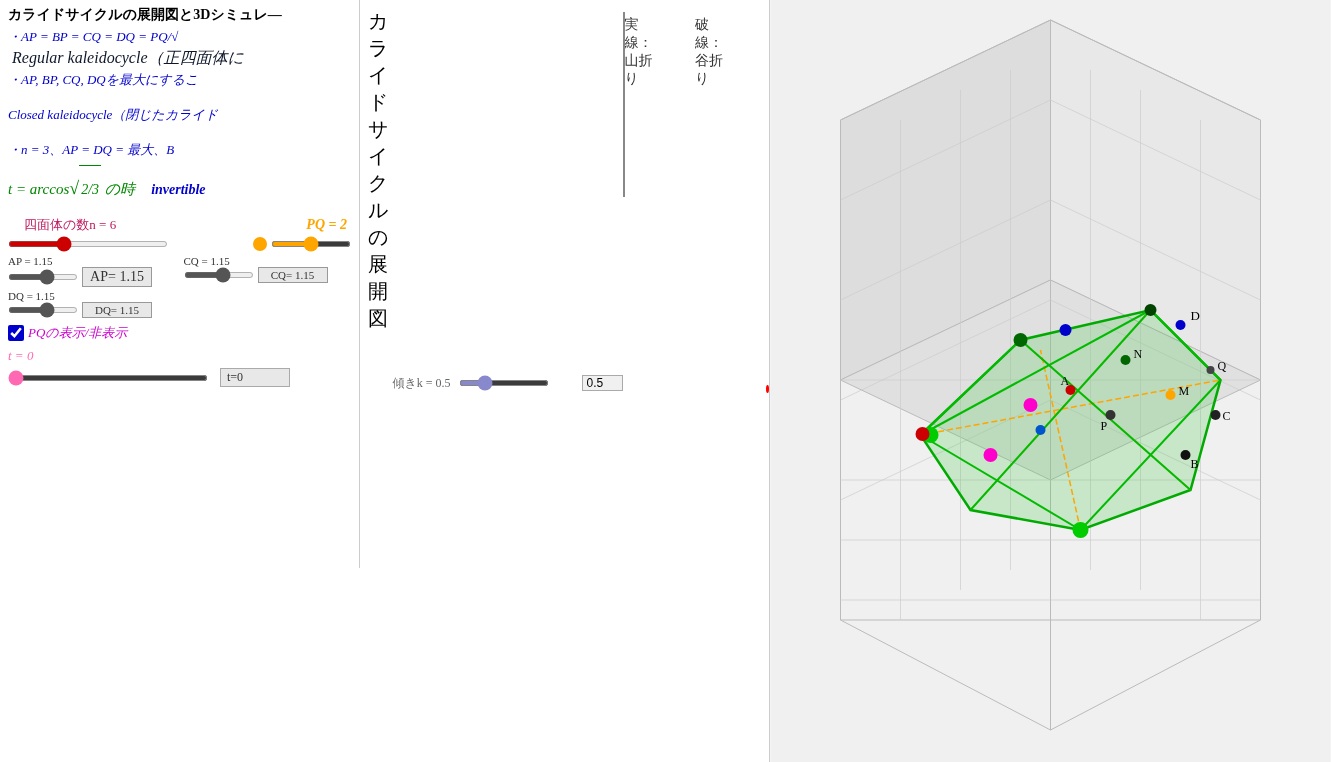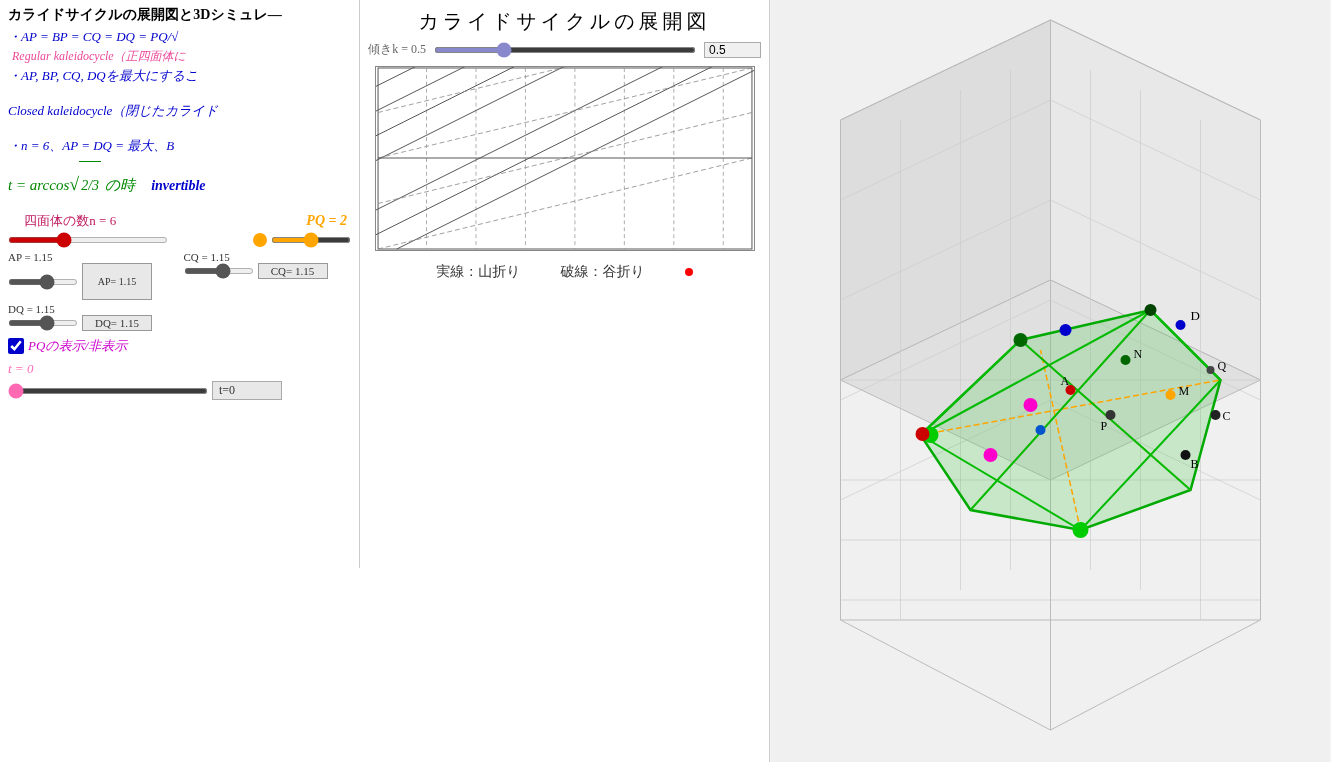--- a/index.html
+++ b/index.html
@@ -35,22 +35,22 @@
 
     .formula-line {
       font-size: 13px;
       color: #00c;
       font-style: italic;
       margin: 2px 0;
       white-space: nowrap;
     }
 
     .regular-line {
-      font-size: 12px;
-      color: #ec4899;
+      font-size: 16px;
+      color: #0f172a;
       font-style: italic;
       margin: 1px 0;
       padding-left: 4px;
     }
 
     .closed-line {
       font-size: 13px;
       color: #00c;
       font-style: italic;
       margin: 17px 0;
@@ -182,22 +182,21 @@
       width: 70px;
     }
 
     
     #mid-panel {
       width: 410px;
       min-width: 410px;
       height: 762px;
       border-right: 1px solid #ccc;
       display: flex;
-      flex-direction: column;
-      align-items: center;
+      flex-direction: row;
       padding: 8px 8px 0 8px;
       position: relative;
     }
 
     .mid-title {
       font-size: 20px;
       color: #000;
       letter-spacing: 4px;
       margin-bottom: 6px;
       font-weight: normal;
@@ -280,21 +279,21 @@
   <div class="formula-line regular-line">
     <span>Regular  kaleidocycle（正四面体に</span>
   </div>
   <div class="formula-line">
     <span>・AP, BP, CQ, DQを最大にするこ</span>
   </div>
   <div class="formula-line closed-line" style="color:#00c; font-style:italic;">
     <span>Closed  kaleidocycle（閉じたカライド</span>
   </div>
   <div class="formula-line n-line">
-    <span>・n = 6、AP = DQ = 最大、B</span>
+    <span>・n = 3、AP = DQ = 最大、B</span>
   </div>
 
   <div class="invertible-section">
     <div class="t-formula">
       <i>t = arccos<span style="font-size:18px;">√</span><span style="display:inline-block;border-top:1px solid #080;padding:16px 2px;font-size:14px;">2/3</span> の時</i>
     </div>
     <div class="invertible-label">invertible</div>
   </div>
 
   <div style="display:flex; align-items:center; margin: 2px 0;">
@@ -308,21 +307,21 @@
     <div style="width:14px;height:14px;border-radius:50%;background:orange;margin-left:auto;margin-right:4px;"></div>
     <input type="range" class="orange-slider" min="0" max="4" step="0.1" value="2" style="width: 80px; accent-color: orange;">
   </div>
 
   <div class="sliders-grid">
 
     <div class="slider-cell">
       <div class="slider-cell-label">AP = 1.15</div>
       <div class="slider-cell-inner">
         <input type="range" class="gray-slider" min="0" max="2" step="0.01" value="1.15" style="width: 70px; accent-color: rgb(85, 85, 85);">
-        <div class="slider-value-box" style="font-size:10px;background:#e8e8e8;border:1px solid #999;padding:12px 3px;">AP= 1.15</div>
+        <div class="slider-value-box" style="font-size:14px;background:#e8e8e8;border:1px solid #999;padding:1px 3px;">AP= 1.15</div>
       </div>
     </div>
 
 
     <div class="slider-cell">
       <div class="slider-cell-label">CQ = 1.15</div>
       <div class="slider-cell-inner">
         <input type="range" class="gray-slider" min="0" max="2" step="0.01" value="1.15" style="width: 70px; accent-color: rgb(85, 85, 85);">
         <div class="slider-value-box" style="font-size:11px;background:#e8e8e8;border:1px solid #999;padding:1px 3px;">CQ= 1.15</div>
       </div>
@@ -339,33 +338,33 @@
 
   <div class="checkbox-row">
     <input type="checkbox" checked="" style="accent-color: rgb(0, 0, 204); width: 16px; height: 16px; margin-right: 4px;">
     <span class="checkbox-label">PQの表示/非表示</span>
   </div>
 
   <div class="t-row">
     <span class="t-val-label" style="font-size:13px; color:#ff69b4; font-style:italic; margin-right:8px;">t = 0</span>
   </div>
 
-  <div style="display:flex; align-items:center; gap:4px; margin:2px 0;">
+  <div style="display:flex; align-items:center; gap:12px; margin:2px 0;">
     <input type="range" class="pink-slider" min="0" max="3.14" step="0.01" value="0" style="width: 200px; accent-color: rgb(255, 105, 180);">
     <div class="t-slider-box" style="font-size:12px;background:#e8e8e8;border:1px solid #aaa;padding:1px 6px;width:70px;">t=0</div>
   </div>
 </div>
 
 <div id="mid-panel">
   <div class="mid-title">カライドサイクルの展開図</div>
 
   <div class="slope-row">
     <span class="slope-label">傾きk = 0.5</span>
     <input type="range" min="0" max="2" step="0.1" value="0.5" style="flex: 1 1 0%; accent-color: rgb(136, 136, 204);">
-    <input type="text" class="slope-input-box" value="0.5" style="font-size: 12px; border: 1px solid rgb(170, 170, 170); padding: 0 4px; width: 57px;">
+    <input type="text" class="slope-input-box" value="0.5" style="font-size: 12px; border: 1px solid rgb(170, 170, 170); padding: 0 4px; width: 41px; margin-left: 25px;">
   </div>
 
   <div class="net-canvas-area">
     <svg class="net-svg" viewBox="0 0 380 185" xmlns="http://www.w3.org/2000/svg">
 
       <rect width="380" height="185" fill="white"></rect>
 
       <defs>
         <pattern id="tri-pattern" x="0" y="0" width="50" height="185" patternUnits="userSpaceOnUse">
           <line x1="0" y1="0" x2="0" y2="185" stroke="#aaa" stroke-width="0.8" stroke-dasharray="4,3"></line>

